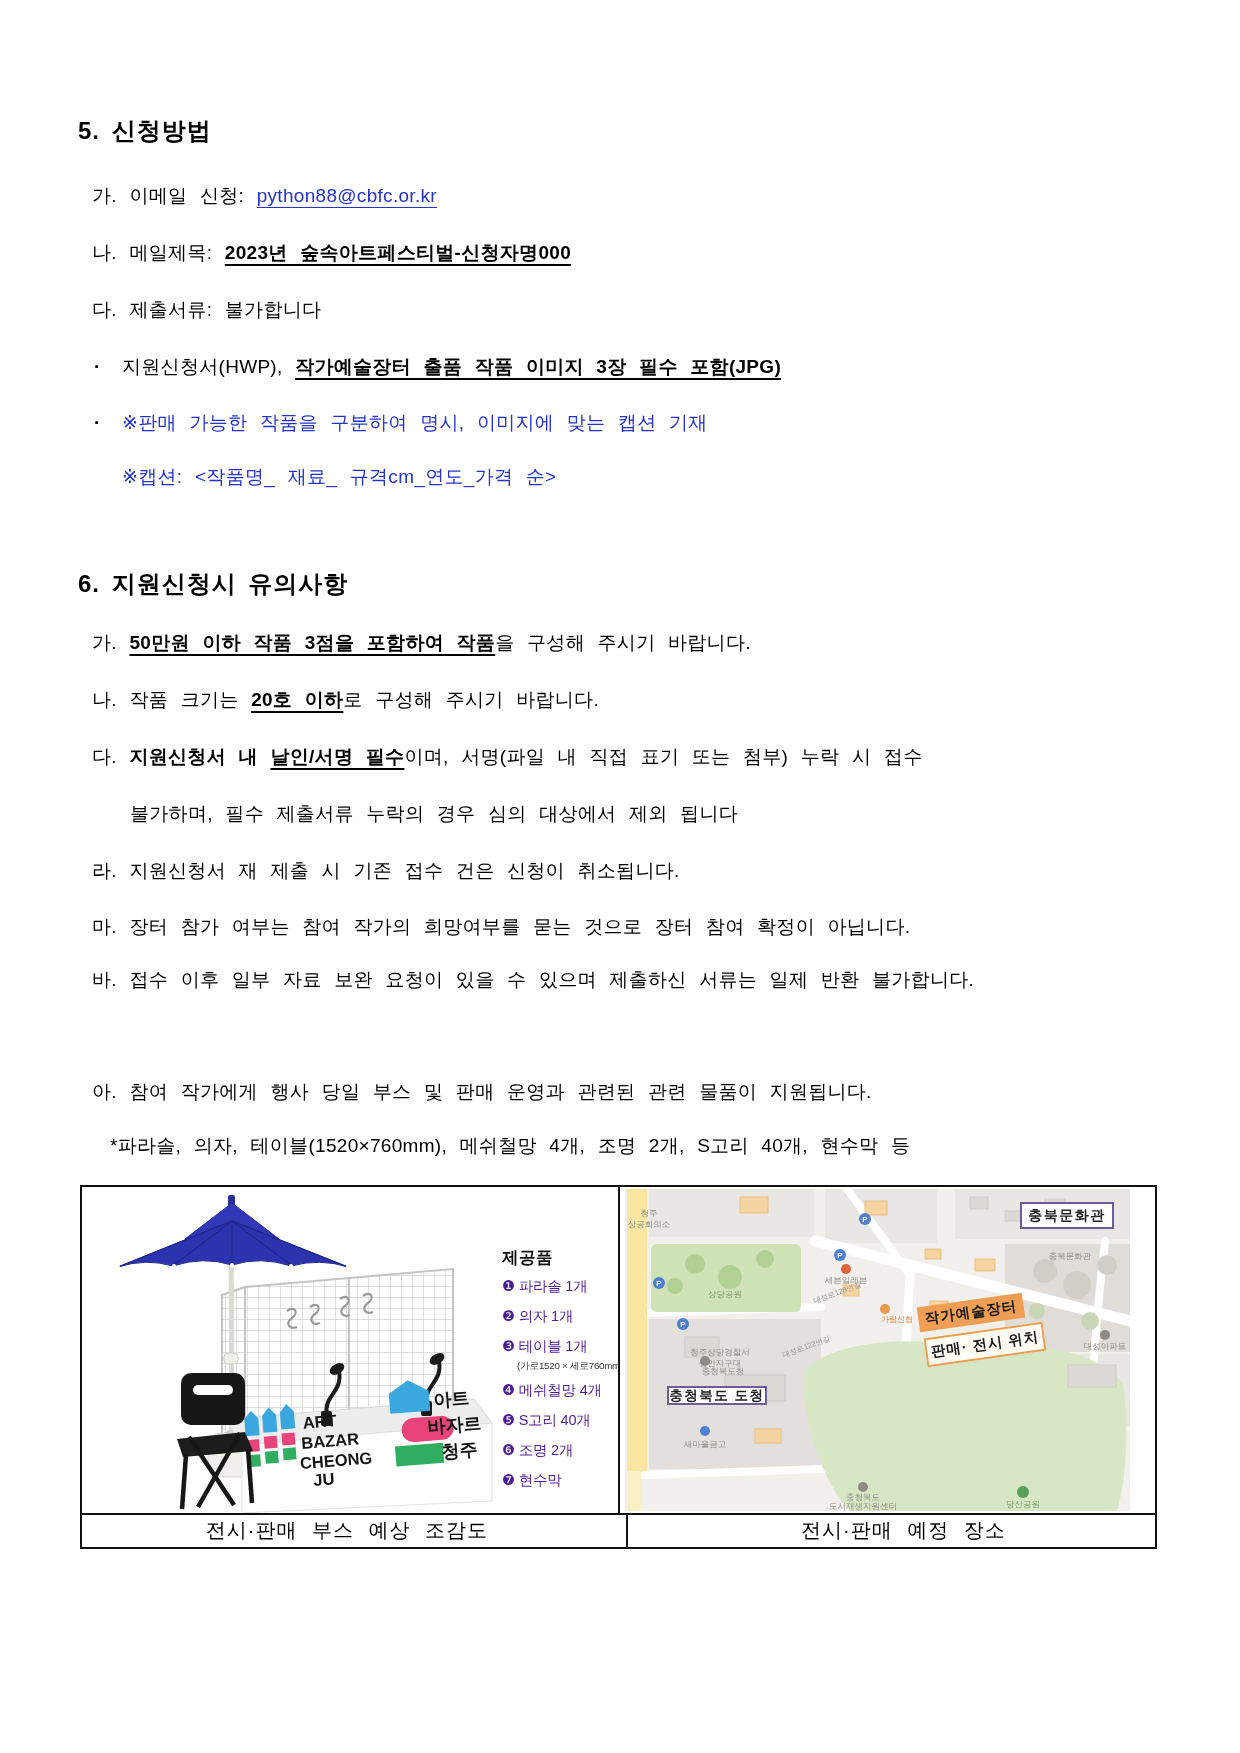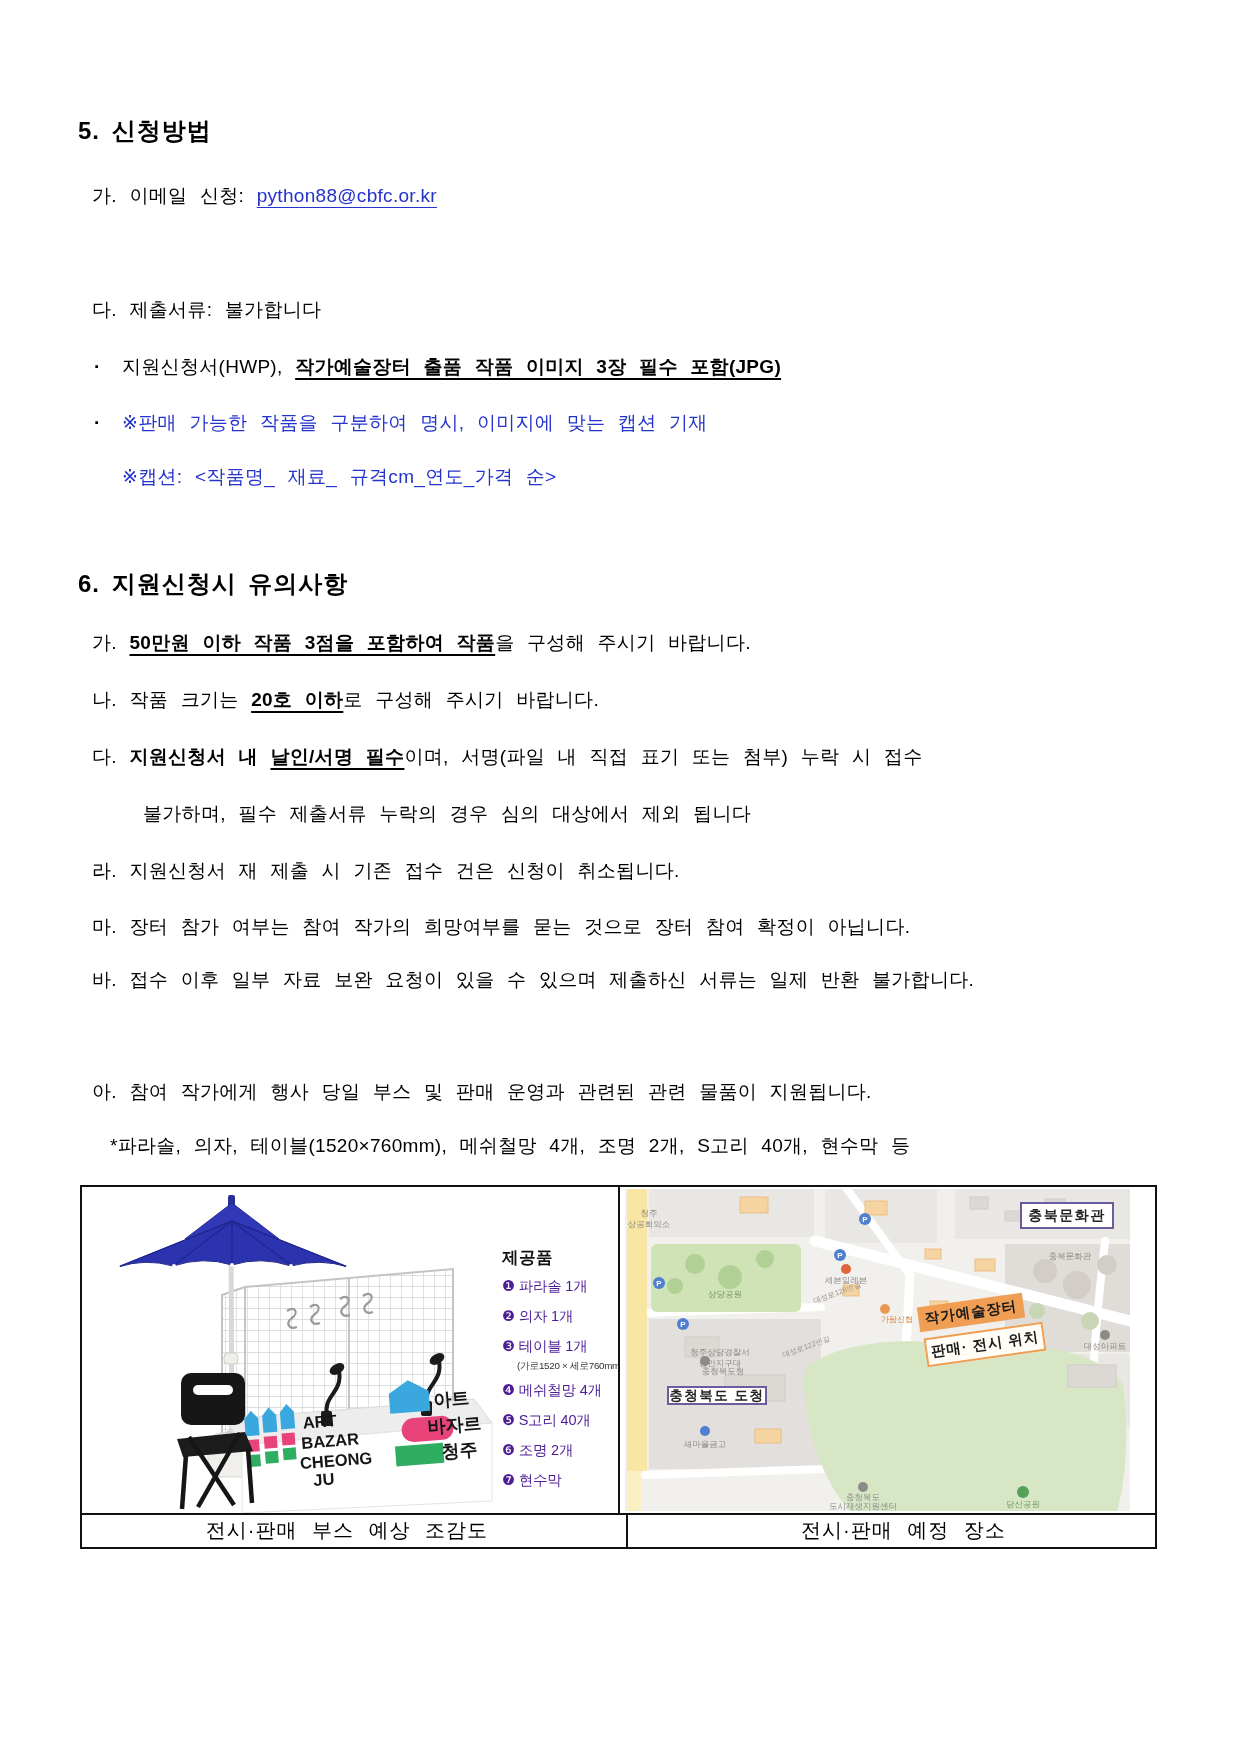--- a/index.html
+++ b/index.html
@@ -56,20 +56,23 @@
 <body>
 
 <div class="page">
 
   <h1 class="h" style="top:103px">5. 신청방법</h1>
 
   <div class="ln" style="top:170px">
     <span>가. 이메일 신청: </span><a class="link">python88@cbfc.or.kr</a>
   </div>
 
+  <div class="ln" style="top:227px">
+    <span>나. 메일제목: </span><span class="b u">2023년 숲속아트페스티벌-신청자명000</span>
+  </div>
 
   <div class="ln" style="top:284px">다. 제출서류: 불가합니다</div>
 
   <div class="ln" style="top:341px;left:94px">
     <span class="mk">·</span><span>지원신청서(HWP), </span><span class="b u">작가예술장터 출품 작품 이미지 3장 필수 포함(JPG)</span>
   </div>
 
   <div class="ln" style="top:397px;left:94px">
     <span class="mk">·</span><span class="blue">※판매 가능한 작품을 구분하여 명시, 이미지에 맞는 캡션 기재</span>
   </div>
@@ -83,21 +86,21 @@
   </div>
 
   <div class="ln" style="top:674px">
     <span>나. 작품 크기는 </span><span class="b u">20호 이하</span><span>로 구성해 주시기 바랍니다.</span>
   </div>
 
   <div class="ln" style="top:731px">
     <span>다. </span><span class="b">지원신청서 내 </span><span class="b u">날인/서명 필수</span><span>이며, 서명(파일 내 직접 표기 또는 첨부) 누락 시 접수</span>
   </div>
 
-  <div class="ln" style="top:788px;left:143px">불가하며, 필수 제출서류 누락의 경우 심의 대상에서 제외 됩니다</div>
+  <div class="ln" style="top:788px;left:130px">불가하며, 필수 제출서류 누락의 경우 심의 대상에서 제외 됩니다</div>
 
   <div class="ln" style="top:845px">라. 지원신청서 재 제출 시 기존 접수 건은 신청이 취소됩니다.</div>
   <div class="ln" style="top:901px">마. 장터 참가 여부는 참여 작가의 희망여부를 묻는 것으로 장터 참여 확정이 아닙니다.</div>
   <div class="ln" style="top:954px">바. 접수 이후 일부 자료 보완 요청이 있을 수 있으며 제출하신 서류는 일제 반환 불가합니다.</div>
   <div class="ln" style="top:1066px">아. 참여 작가에게 행사 당일 부스 및 판매 운영과 관련된 관련 물품이 지원됩니다.</div>
   <div class="ln" style="top:1120px;left:110px">*파라솔, 의자, 테이블(1520×760mm), 메쉬철망 4개, 조명 2개, S고리 40개, 현수막 등</div>
 
   <div class="tbl">
     <div class="t-row1">
 

